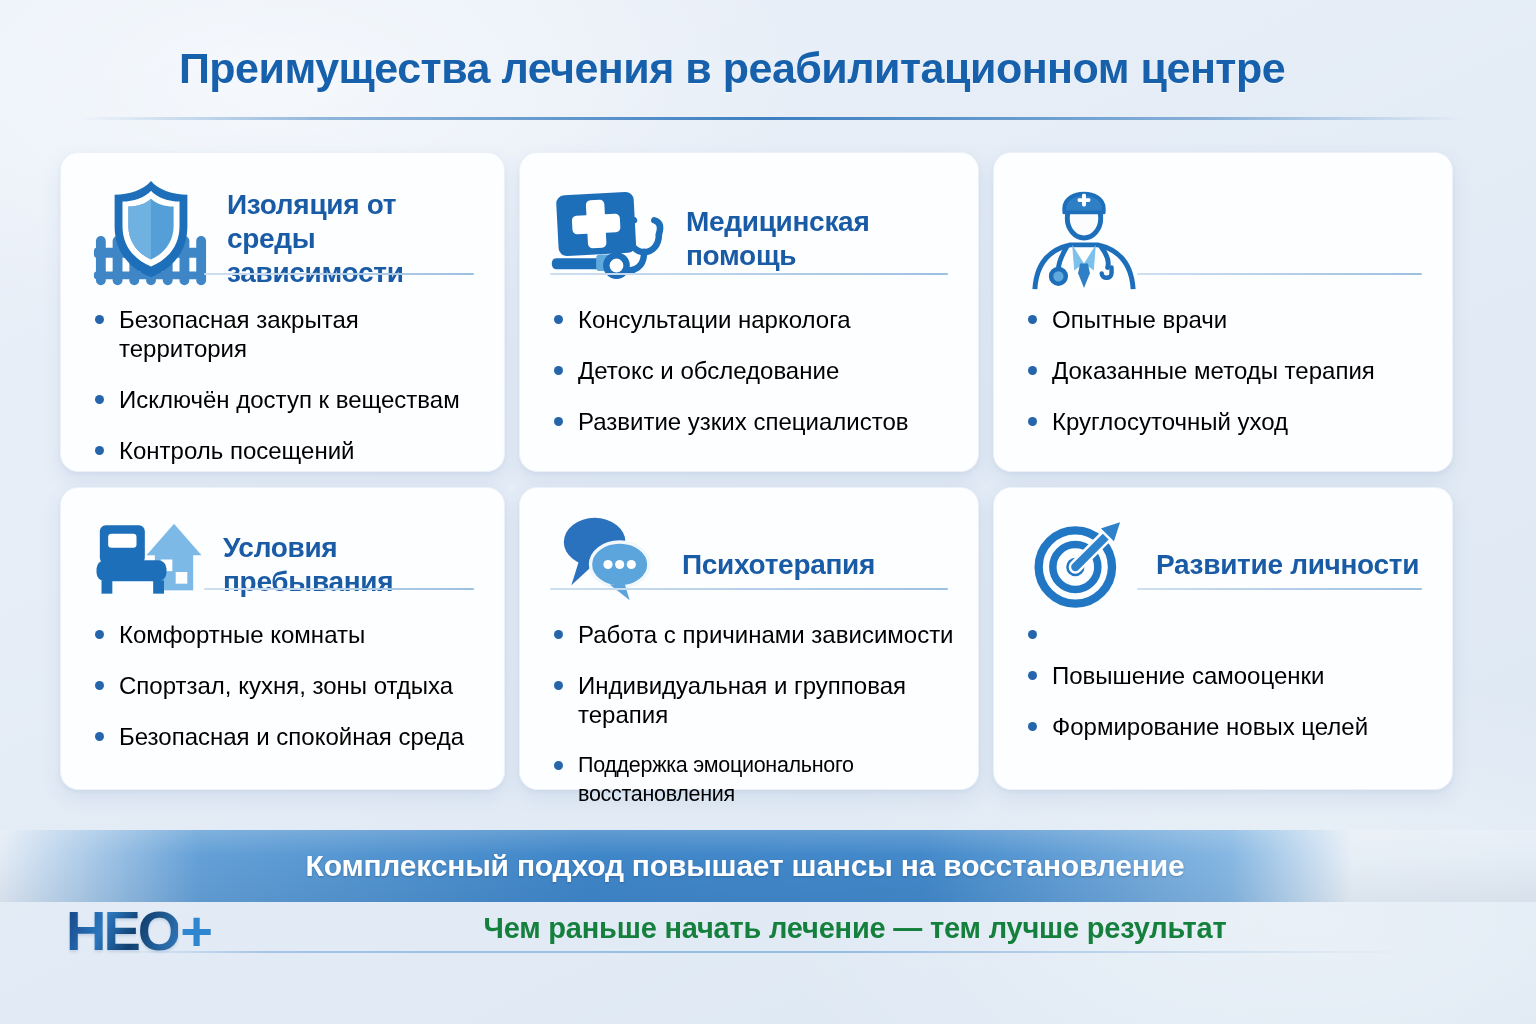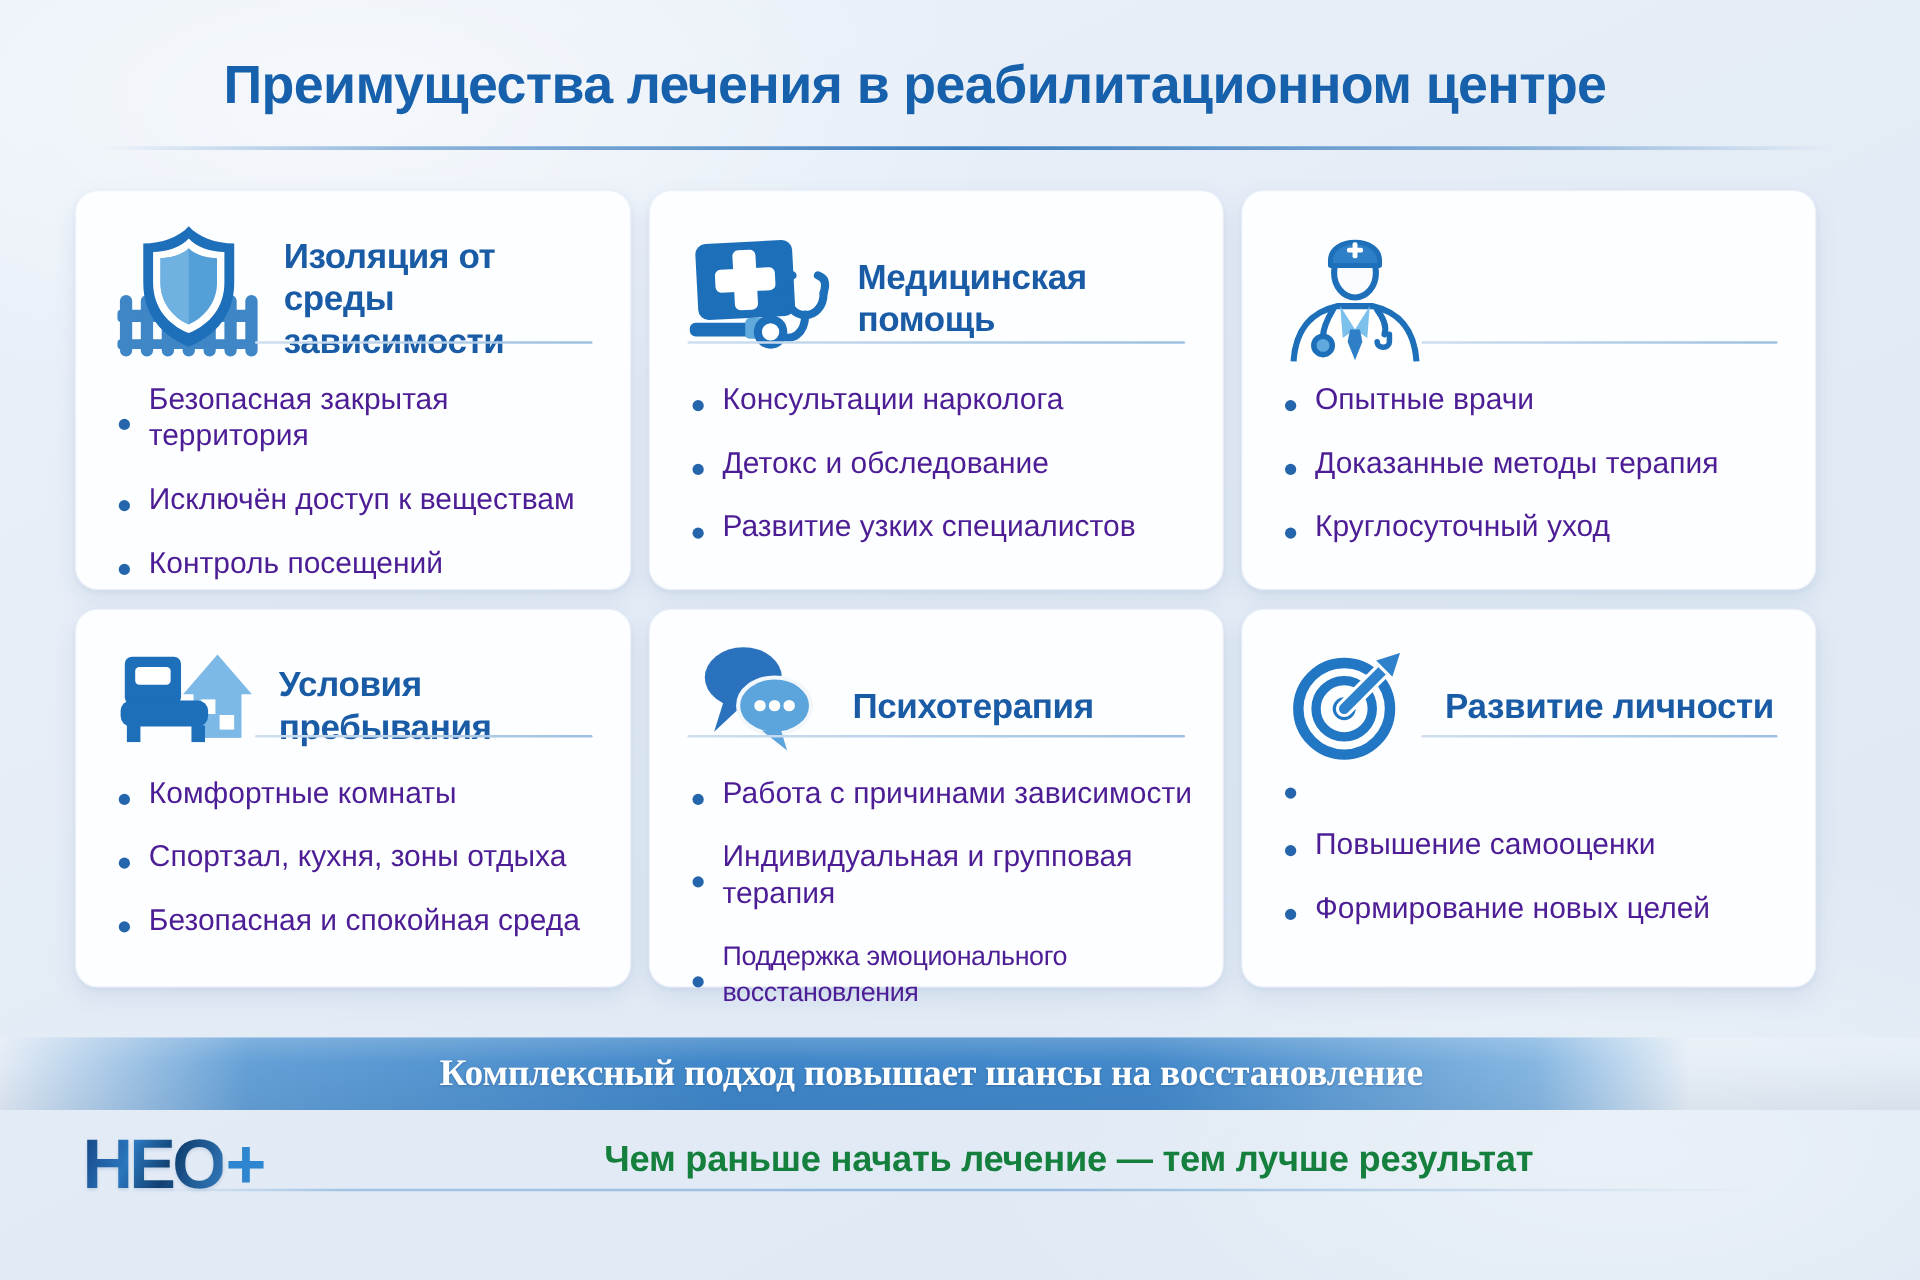--- a/index.html
+++ b/index.html
@@ -57,35 +57,35 @@
   .r1 .card-divider{ top:120px; }
   .r2 .card-divider{ top:100px; }
   .card-divider.offset{ left:143px; }
   .card-divider.full{ left:30px; }
   .card-list{
     position:absolute; left:32px; right:22px; list-style:none;
   }
   .r1 .card-list{ top:152px; }
   .r2 .card-list{ top:132px; }
   .card-list li{
-    display:flex; align-items:center;
+    display:flex; align-items:flex-start;
     margin-bottom:22px;
-    font-size:24px; color:#4c1d95; line-height:29px;
+    font-size:24px; color:#000000; line-height:29px;
   }
   .dot{
     flex:0 0 auto; width:9px; height:9px; border-radius:50%;
     background:#2465ab; margin:10px 15px 0 2px;
   }
   .card-psycho li:nth-child(3) span.li-text{ font-size:21.5px; letter-spacing:-0.3px; }
   .banner{
-    position:absolute; top:830px; left:0; right:0; height:58px;
+    position:absolute; top:830px; left:0; right:0; height:72px;
     background:
       linear-gradient(180deg, rgba(255,255,255,.18) 0%, rgba(255,255,255,0) 35%, rgba(0,30,70,.06) 100%),
       linear-gradient(90deg, rgba(78,147,209,0) 0%, rgba(78,147,209,.85) 13%, #3f86c8 38%, #4389ca 60%, #86b7e2 80%, rgba(134,183,226,0) 88%, rgba(134,183,226,0) 100%);
-    display:flex; align-items:center; justify-content:center;font-family:Liberation Serif, serif;
+    display:flex; align-items:center; justify-content:center;
   }
   .banner-text{
     font-size:30px; font-weight:bold; color:#ffffff;
     padding-right:46px; letter-spacing:-0.2px;
     text-shadow:0 1px 2px rgba(20,60,110,.35);
   }
   .footer{ position:absolute; top:888px; left:0; right:0; height:154px; }
   .logo{
     position:absolute; left:66px; top:10px;
     font-size:56px; font-weight:bold; letter-spacing:-3px;

